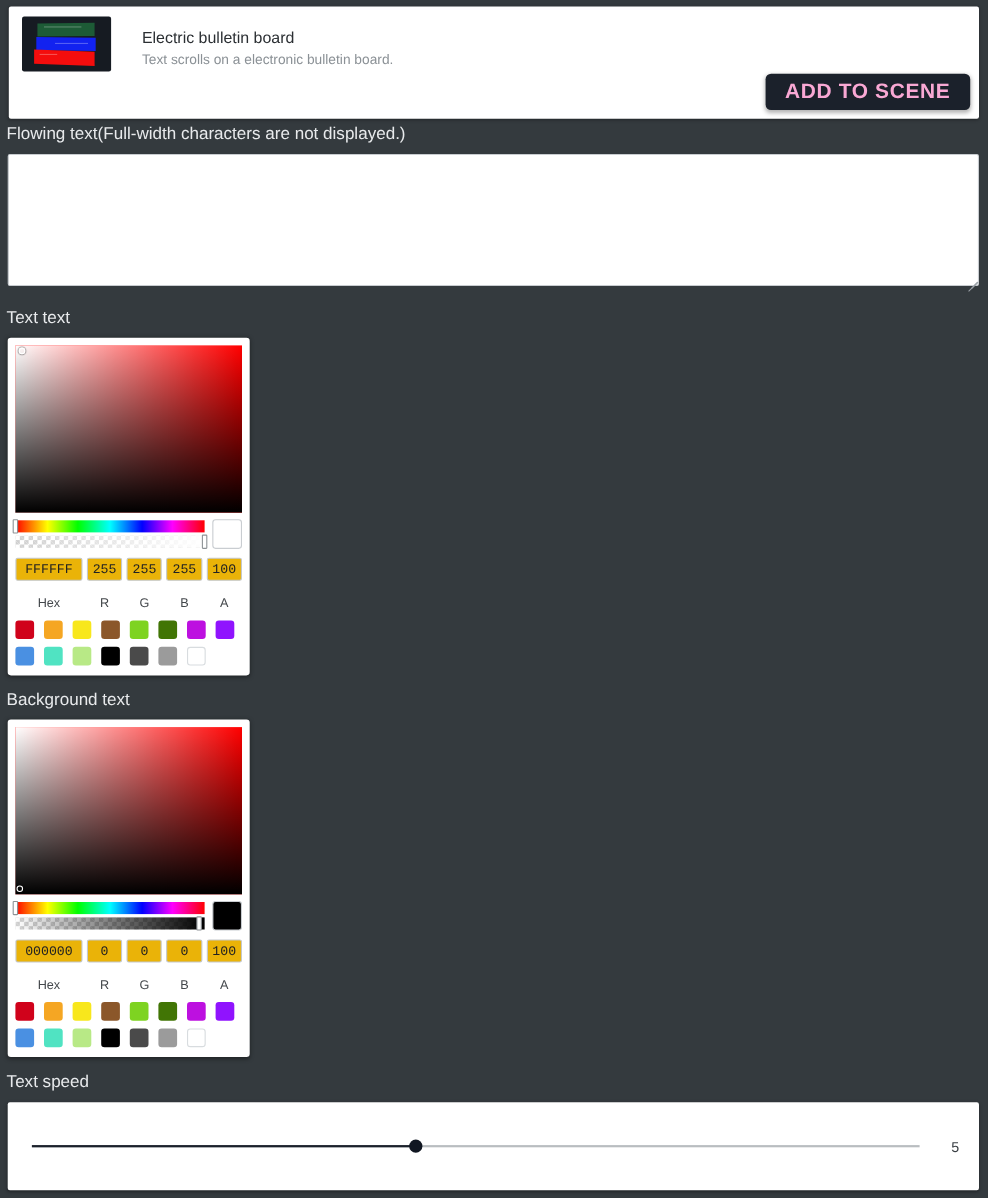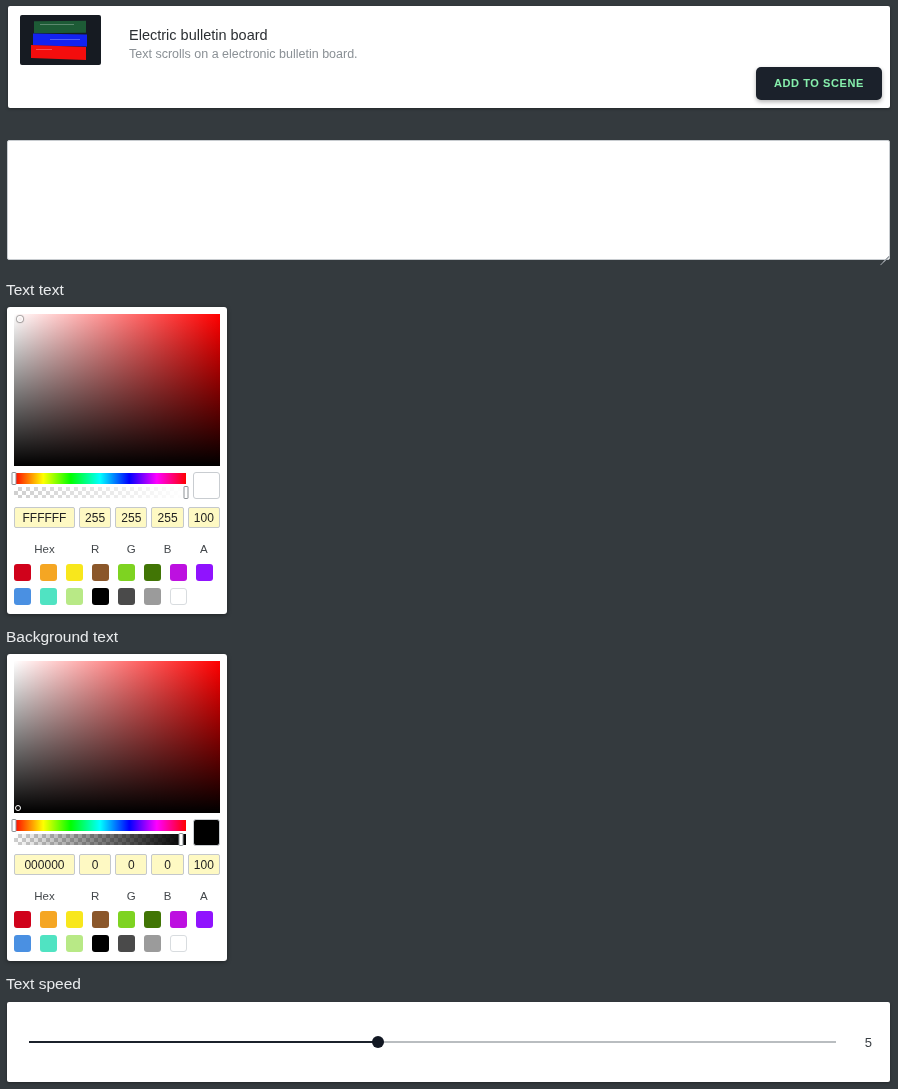--- a/index.html
+++ b/index.html
@@ -36,24 +36,24 @@
     left: 11px; top: 31px; width: 55px; height: 13px; background: #f40d0d;
     transform: skewY(2.2deg);
   }
   .thumb .tick { position: absolute; background: rgba(255,255,255,.28); height: 1px; }
   .head-text { margin-left: 28px; padding-top: 11px; }
   .head-title { font-size: 14.5px; color: #2b2f33; line-height: 18px; }
   .head-sub { font-size: 12.5px; color: #8b9196; line-height: 17px; margin-top: 2px; }
 
   .add-btn {
     position: absolute; right: 8px; bottom: 8px;
-    background: #1b212b; color: #86efac;
+    background: #1b212b; color: #f9a8d4;
     border: none; border-radius: 5px;
     font-family: "Liberation Sans", sans-serif;
-    font-size: 11px; font-weight: bold; letter-spacing: .6px;
+    font-size: 19px; font-weight: bold; letter-spacing: .6px;
     padding: 0 18px; height: 33px; line-height: 33px;
     box-shadow: 0 2px 4px rgba(0,0,0,.3);
     cursor: pointer;
   }
 
   
   .sec-label {
     color: #e8eaec; font-size: 15.5px; line-height: 20px;
     padding-left: 6px;
   }
@@ -125,22 +125,22 @@
   .cp-preview {
     width: 27px; height: 27px; margin-left: 7px; border-radius: 3px;
     border: 1px solid #c9cdd1; flex: 0 0 auto;
   }
   .cp-fields { display: flex; margin-top: 8px; }
   .cp-field { margin-right: 4px; }
   .cp-field:last-child { margin-right: 0; }
   .cp-field input {
     width: 100%; height: 21px; text-align: center;
     border: 1px solid #c4c8cc; border-radius: 2px; outline: none;
-    font-family: Liberation Sans, sans-serif; font-size: 12px; color: #222;
-    padding: 0 2px; background: #fef9c3;
+    font-family: Liberation Mono, monospace; font-size: 12px; color: #222;
+    padding: 0 2px; background: #eab308;
   }
   .cp-field .cap {
     text-align: center; font-size: 11.5px; color: #44484c; margin-top: 15px;
   }
   .f-hex { width: 68px; }
   .f-num { width: 36px; }
   .cp-swatches { margin-top: 9px; }
   .cp-srow { display: flex; margin-bottom: 7px; }
   .cp-srow:last-child { margin-bottom: 1px; }
   .sw {
@@ -188,20 +188,21 @@
         <div class="tick" style="left:16px;top:34px;width:16px;"></div>
       </div>
       <div class="head-text">
         <div class="head-title">Electric bulletin board</div>
         <div class="head-sub">Text scrolls on a electronic bulletin board.</div>
       </div>
     </div>
     <button class="add-btn">ADD TO SCENE</button>
   </div>
 
+  <div class="sec-label flow-label">Flowing text(Full-width characters are not displayed.)</div>
   <textarea class="flow-box" placeholder="" style=""></textarea>
   <div class="flow-grip">
     <i></i>
       <i></i>
       <i></i>
   </div>
 
   <div class="sec-label cp-label-1">Text text</div>
   <div class="cp cp-1">
     <div class="cp-sv">

